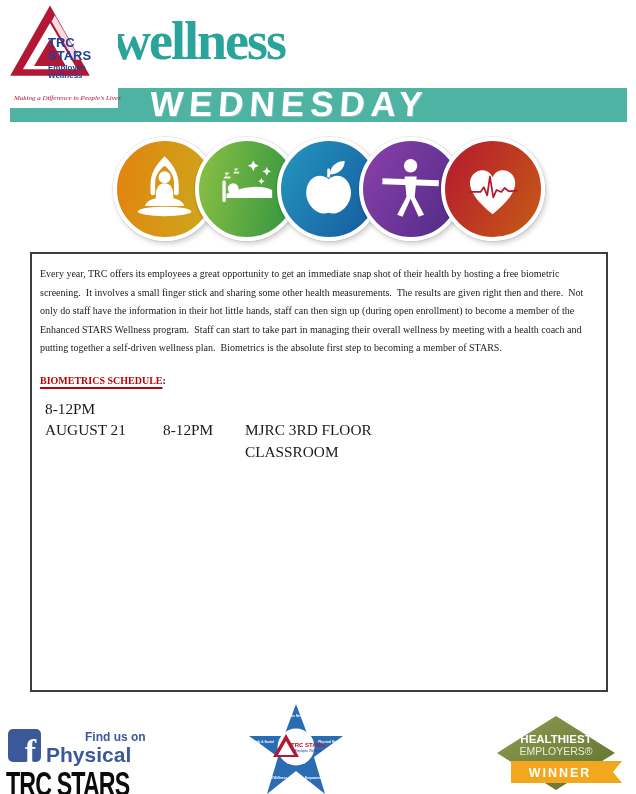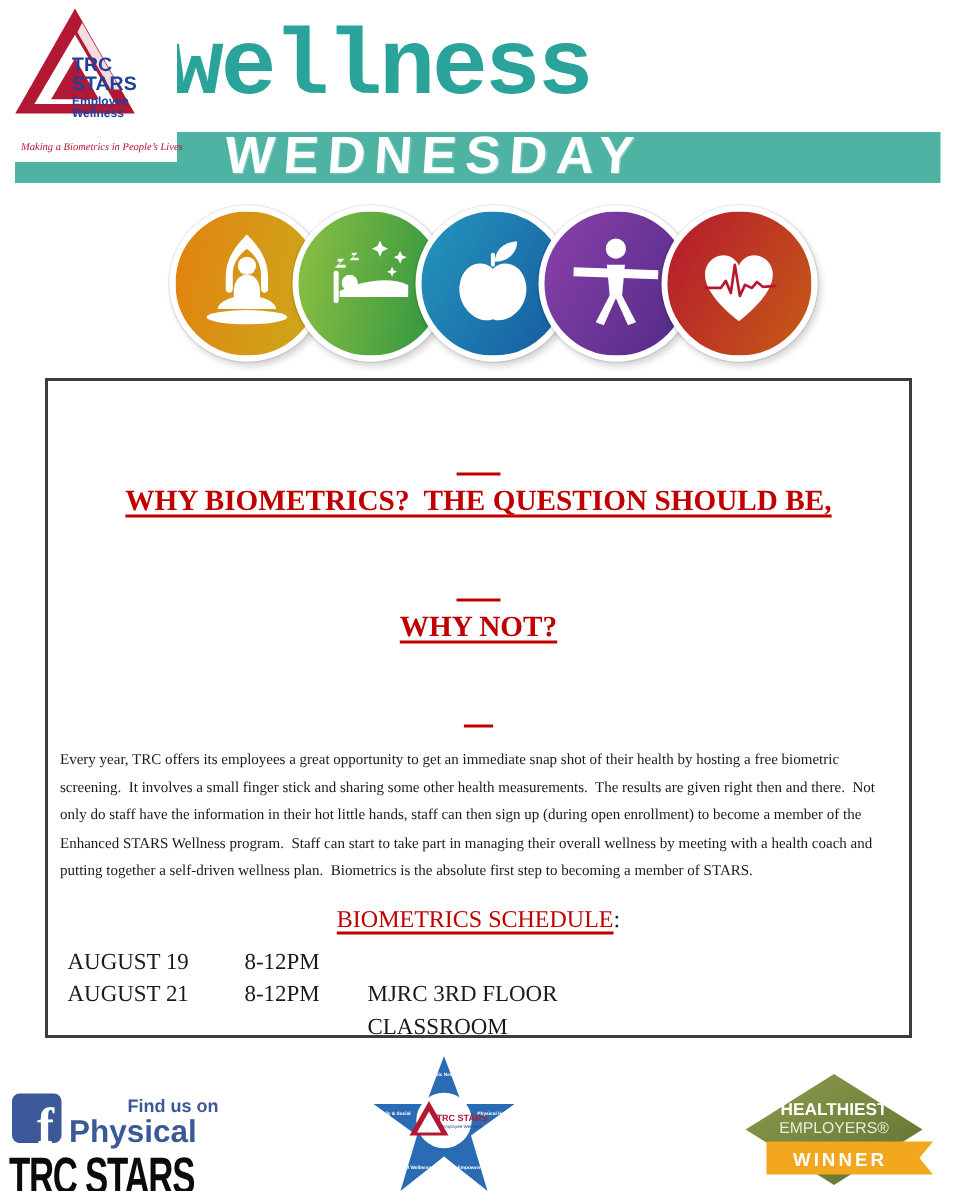--- a/index.html
+++ b/index.html
@@ -15,22 +15,22 @@
   .pre{white-space:pre-wrap;}
 
   
   .banner{position:absolute;left:10px;top:88px;width:617px;height:34px;background:var(--teal);}
   .banner-word{
     position:absolute;left:140px;top:-4px;font-family:"Liberation Sans",sans-serif;
     font-weight:bold;font-size:35px;color:#ffffff;letter-spacing:6px;
     transform:skewX(-4deg);text-shadow:1px 1px 0 rgba(255,255,255,.25);
   }
   .wellness-script{
-    position:absolute;left:112px;top:10px;font-family:Liberation Mono, monospace;
-    font-weight:bold;font-size:62px;color:var(--tealDark);letter-spacing:-2px;
+    position:absolute;left:112px;top:10px;font-family:Liberation Serif, serif;
+    font-weight:bold;font-size:54px;color:var(--tealDark);letter-spacing:-2px;
   }
   .logo-box{
     position:absolute;left:8px;top:4px;width:110px;height:104px;background:#ffffff;z-index:3;
   }
   .logo-tri{position:absolute;left:2px;top:0;}
   .logo-text{position:absolute;left:40px;top:32px;font-family:"Liberation Sans",sans-serif;line-height:1;}
   .logo-title{font-weight:bold;font-size:13px;color:var(--logoBlue);letter-spacing:0;}
   .logo-sub{font-weight:bold;font-size:8px;color:var(--logoBlue);margin-top:2px;}
   .logo-tagline{
     position:absolute;left:6px;top:90px;font-size:7px;font-style:italic;color:var(--logoRed);
@@ -56,21 +56,21 @@
     position:absolute;left:30px;top:252px;width:578px;height:440px;background:#fff;
     border:2px solid #3c3c3c;box-sizing:border-box;padding:11px 8px 0 8px;overflow:hidden;
   }
   .main-title{
     text-align:center;color:var(--red);font-weight:bold;font-size:19.5px;line-height:28px;
     text-decoration:underline;text-decoration-thickness:2px;text-underline-offset:3px;
     margin-bottom:9px;
   }
   .body-par{font-size:10px;line-height:18.6px;margin:0 0 12px 0;}
   .sched-head{
-    text-align:center;font-weight:normal;font-size:16px;line-height:21px;margin:2px 0 7px 0;
+    font-weight:bold;font-size:10px;line-height:21px;margin:2px 0 7px 0;
   }
   .sched-head .red-part{
     color:var(--red);text-decoration:underline;text-decoration-thickness:2px;text-underline-offset:3px;
   }
   .sched-head .colon{color:var(--ink);}
   .sched-table{margin:0 0 16px 0;padding-left:5px;}
   .sched-row{
     display:grid;grid-template-columns:118px 82px 180px auto;
     font-size:15.3px;line-height:21.5px;
   }
@@ -109,21 +109,21 @@
     <svg class="logo-tri" width="80" height="86" viewBox="0 0 100 108">
       <polygon points="50,2 100,90 0,90" style="fill:var(--logoRed)"></polygon>
       <polygon points="50,24 84,82 16,82" fill="#ffffff"></polygon>
       <polygon points="50,44 70,78 30,78" style="fill:var(--logoRed)"></polygon>
       <polygon points="56,14 88,70 80,70 52,22" fill="#ffffff" opacity="0.85"></polygon>
     </svg>
     <div class="logo-text">
       <div class="logo-title">TRC STARS</div>
       <div class="logo-sub">Employee Wellness</div>
     </div>
-    <div class="logo-tagline">Making a Biometrics in People’s Lives</div>
+    <div class="logo-tagline">Making a Difference in People’s Lives</div>
   </div>
 
   <div class="circles">
     <div class="circle c1">
       <svg viewBox="0 0 100 100">
         <g fill="#ffffff">
           <ellipse cx="50" cy="84" rx="40" ry="7"></ellipse>
           <path d="M50,2 C37,15 29,27 29,45 L29,56 C29,61 36,61 36,56 L36,41 C36,31 42,22 50,16 C58,22 64,31 64,41 L64,56 C64,61 71,61 71,56 L71,45 C71,27 63,15 50,2 Z"></path>
           <circle cx="50" cy="33" r="9"></circle>
           <path d="M50,42 C59,42 63,50 63,59 L63,68 L37,68 L37,59 C37,50 41,42 50,42 Z"></path>
@@ -167,34 +167,29 @@
     </div>
     <div class="circle c5">
       <svg viewBox="0 0 100 100">
         <path fill="#ffffff" d="M50,88 C18,63 10,42 21,29 C30,19 45,21 50,33 C55,21 70,19 79,29 C90,42 82,63 50,88 Z"></path>
         <polyline points="16,55 32,55 37,48 42,60 46,32 51,63 56,52 63,55 68,49 74,54 86,53" fill="none" stroke="#b5182f" stroke-width="2.6" stroke-linejoin="round" stroke-linecap="round"></polyline>
       </svg>
     </div>
   </div>
 
   <div class="main-box">
-    <div class="main-title pre">
-      <div>WHY BIOMETRICS?  THE QUESTION SHOULD BE,</div>
-      <div>WHY NOT?</div>
-    </div>
 
     <p class="body-par pre">Every year, TRC offers its employees a great opportunity to get an immediate snap shot of their health by hosting a free biometric screening.  It involves a small finger stick and sharing some other health measurements.  The results are given right then and there.  Not only do staff have the information in their hot little hands, staff can then sign up (during open enrollment) to become a member of the Enhanced STARS Wellness program.  Staff can start to take part in managing their overall wellness by meeting with a health coach and putting together a self-driven wellness plan.  Biometrics is the absolute first step to becoming a member of STARS.</p>
 
     <div class="sched-head">
       <span class="red-part">BIOMETRICS SCHEDULE</span><span class="colon">:</span>
     </div>
 
     <div class="sched-table">
       <div class="sched-row">
-        <span>AUGUST 19</span>
         <span>8-12PM</span>
         <span></span>
       </div>
       <div class="sched-row">
         <span>AUGUST 21</span>
         <span>8-12PM</span>
         <span>MJRC 3RD FLOOR CLASSROOM</span>
         <span></span>
       </div>
 

